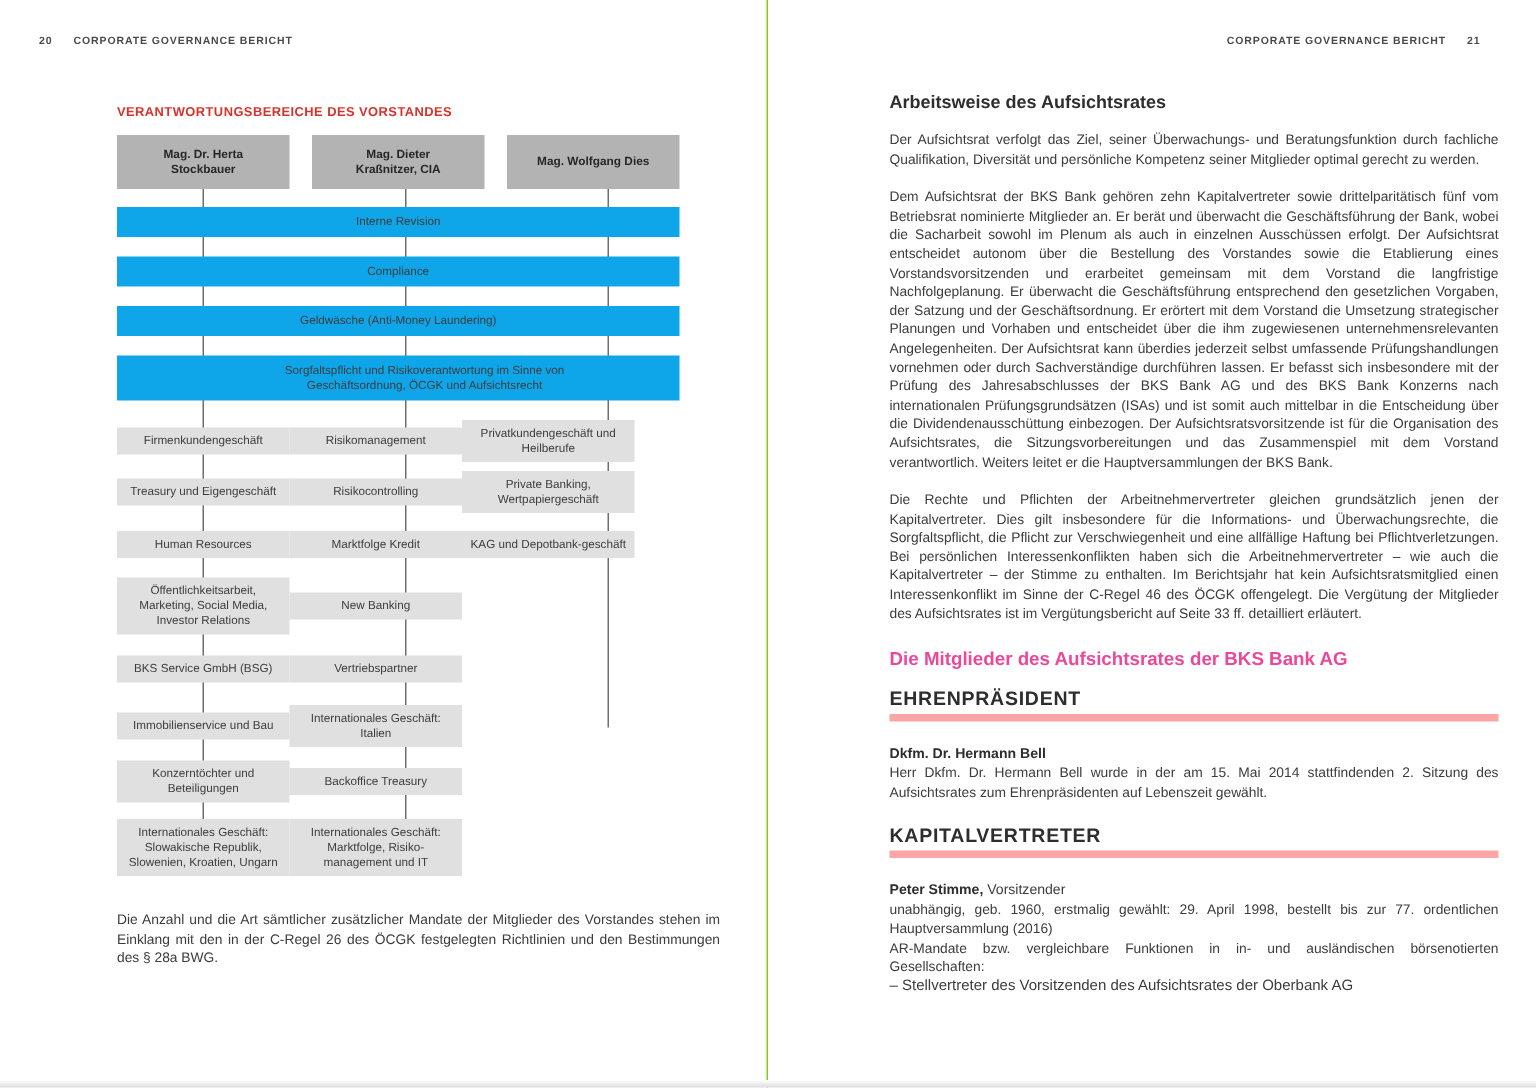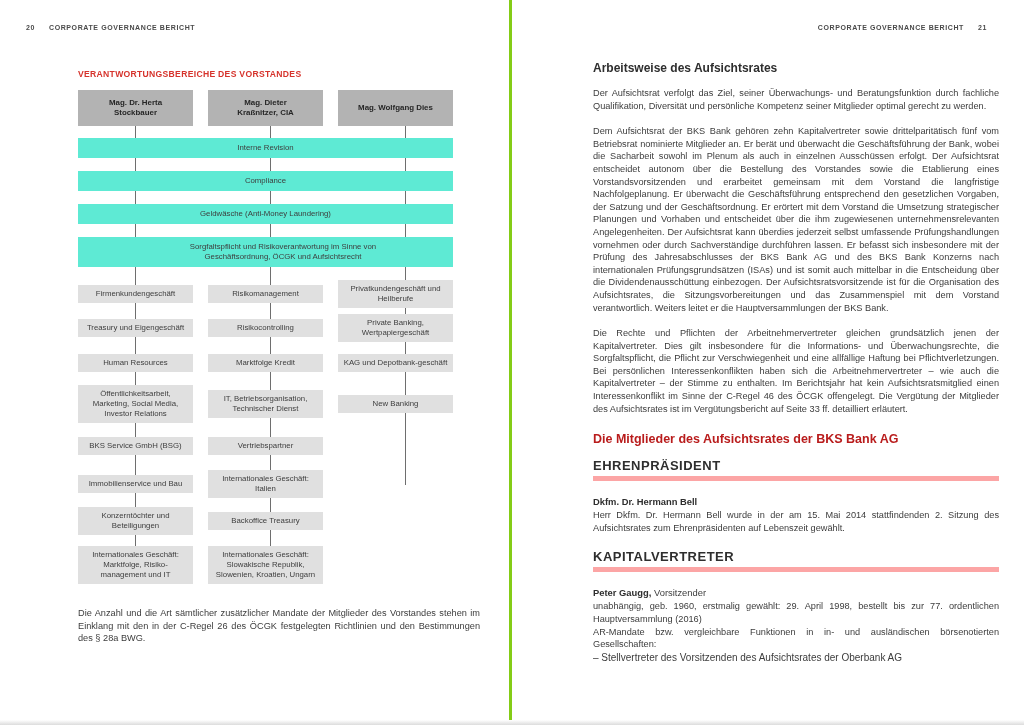--- a/index.html
+++ b/index.html
@@ -1,21 +1,21 @@
 <!DOCTYPE html>
 <html><head>
 <meta charset="utf-8">
 <style>
   * { margin:0; padding:0; box-sizing:border-box; }
   html,body { width:1024px; height:725px; background:#ffffff; }
   body { font-family:"Liberation Sans", sans-serif; color:#3a3a3a; position:relative; overflow:hidden; }
 
   .spread { display:flex; width:1024px; height:725px; position:relative; }
   .page { width:512px; height:725px; position:relative; }
-  .page-left  { border-right:3px solid #84cc16; padding:24px 22px 0 26px; }
+  .page-left  { border-right:1px solid #84cc16; padding:24px 22px 0 26px; }
   .page-right { padding:24px 37px 0 81px; }
 
   .bottom-edge { position:absolute; left:0; bottom:0; width:1024px; height:5px;
                  background:linear-gradient(#ffffff, #dcdcdc); }
 
   
   .runhead { font-size:7px; font-weight:bold; letter-spacing:0.6px; color:#4a4a4a; }
   .runhead-left  { display:flex; gap:14px; align-items:baseline; }
   .runhead-right { display:flex; gap:14px; align-items:baseline; justify-content:flex-end; }
 
@@ -29,41 +29,41 @@
   .vline-2 { left:192px; height:434px; }
   .vline-3 { left:327px; height:359px; }
 
   .exec-row { display:flex; gap:15px; margin-bottom:12px; position:relative; }
   .exec-box { width:115px; height:36px; background:#b3b3b3; color:#262626;
               font-size:7.9px; font-weight:bold; line-height:1.3; text-align:center;
               display:flex; align-items:center; justify-content:center;
               position:relative; z-index:1; }
   .exec-box span { display:inline-block; max-width:82px; }
 
-  .wide-box { width:375px; height:20px; background:#5eead4; color:#3d3d3d;
+  .wide-box { width:375px; height:20px; background:#0ea5e9; color:#3d3d3d;
               font-size:7.8px; line-height:1.28; text-align:center;
               display:flex; align-items:center; justify-content:center;
               margin-bottom:13px; position:relative; z-index:1; }
   .wide-box.tall { height:30px; margin-bottom:10px;padding-left:35px; }
   .wide-box.tall span { display:inline-block; max-width:240px; }
 
-  .chart-row { display:flex; gap:15px; align-items:center; }
-  .row-a,.row-b { height:34px; } .row-c { height:36px;justify-content:center; } .row-d { height:46px; }
+  .chart-row { display:flex; align-items:center; }
+  .row-a,.row-b { height:34px; } .row-c { height:36px; } .row-d { height:46px; }
   .row-e,.row-f { height:38px; } .row-g { height:36px; } .row-h { height:52px; }
   .cell { width:115px; display:flex; align-items:center; justify-content:center; }
   .bx { width:115px; background:#e0e0e0; color:#3d3d3d; font-size:7.8px; line-height:1.28;
         text-align:center; padding:4px 4px; position:relative; z-index:1; }
 
   .footnote { margin-left:52px; margin-top:16px; width:402px;
               font-size:9.2px; line-height:1.36; text-align:justify; color:#3c3c3c; }
 
   
   .rp-content { margin-top:30px; width:406px; }
   .h1 { font-size:12px; font-weight:bold; color:#2e2e2e; margin-bottom:12px; }
-  .h2 { font-size:12.5px; font-weight:bold; color:#b91c1c; margin-top:17px; margin-bottom:12px; }
+  .h2 { font-size:12.5px; font-weight:bold; color:#ec4899; margin-top:17px; margin-bottom:12px; }
   .para { font-size:9.2px; line-height:1.37; text-align:justify; color:#3c3c3c; margin-bottom:13px; }
 
   .subhead { font-size:13px; font-weight:bold; letter-spacing:0.5px; color:#2e2e2e;
              border-bottom:5px solid #fca5a5; padding-bottom:3px; margin-bottom:15px; }
   .member-name { font-size:9.4px; font-weight:bold; color:#2e2e2e; margin-bottom:2px; }
   .member-name .role { font-weight:normal; color:#3c3c3c; }
   .member-text { font-size:9.2px; line-height:1.37; text-align:justify; color:#3c3c3c; }
   .member-block { margin-bottom:15px; }
   .mandate-line { font-size:10px; line-height:1.37; color:#3c3c3c; }
 </style>
@@ -136,23 +136,20 @@
             </div>
           <div class="cell">
               <div class="bx">KAG und Depotbank-geschäft</div>
             </div>
         </div>
         <div class="chart-row row-d">
           <div class="cell">
               <div class="bx">Öffentlichkeitsarbeit, Marketing, Social Media, Investor Relations</div>
             </div>
           <div class="cell">
-              <div class="bx">IT, Betriebsorganisation, Technischer Dienst</div>
-            </div>
-          <div class="cell">
               <div class="bx">New Banking</div>
             </div>
         </div>
         <div class="chart-row row-e">
           <div class="cell">
               <div class="bx">BKS Service GmbH (BSG)</div>
             </div>
           <div class="cell">
               <div class="bx">Vertriebspartner</div>
             </div>
@@ -169,24 +166,24 @@
           <div class="cell">
               <div class="bx">Konzerntöchter und Beteiligungen</div>
             </div>
           <div class="cell">
               <div class="bx">Backoffice Treasury</div>
             </div>
           <div class="cell"></div>
         </div>
         <div class="chart-row row-h">
           <div class="cell">
+              <div class="bx">Internationales Geschäft: Slowakische Republik, Slowenien, Kroatien, Ungarn</div>
+            </div>
+          <div class="cell">
               <div class="bx">Internationales Geschäft: Marktfolge, Risiko-management und IT</div>
-            </div>
-          <div class="cell">
-              <div class="bx">Internationales Geschäft: Slowakische Republik, Slowenien, Kroatien, Ungarn</div>
             </div>
           <div class="cell"></div>
         </div>
       </div>
     </div>
 
     <div class="footnote">Die Anzahl und die Art sämtlicher zusätzlicher Mandate der Mitglieder des Vorstandes stehen im Einklang mit den in der C-Regel 26 des ÖCGK festgelegten Richtlinien und den Bestimmungen des § 28a BWG.</div>
   </div>
 
   <div class="page page-right">
@@ -205,21 +202,21 @@
       <div class="h2">Die Mitglieder des Aufsichtsrates der BKS Bank AG</div>
 
       <div class="member-block">
         <div class="subhead">EHRENPRÄSIDENT</div>
         <div class="member-name">Dkfm. Dr. Hermann Bell</div>
         <div class="member-text">Herr Dkfm. Dr. Hermann Bell wurde in der am 15. Mai 2014 stattfindenden 2. Sitzung des Aufsichtsrates zum Ehrenpräsidenten auf Lebenszeit gewählt.</div>
       </div>
 
       <div class="member-block">
         <div class="subhead">KAPITALVERTRETER</div>
-        <div class="member-name"><span>Peter Gaugg,</span><span class="role"> Vorsitzender</span></div>
+        <div class="member-name"><span>Peter Stimme,</span><span class="role"> Vorsitzender</span></div>
         <div class="member-text">unabhängig, geb. 1960, erstmalig gewählt: 29. April 1998, bestellt bis zur 77. ordentlichen Hauptversammlung (2016)</div>
         <div class="member-text">AR-Mandate bzw. vergleichbare Funktionen in in- und ausländischen börsenotierten Gesellschaften:</div>
         <div class="mandate-line">– Stellvertreter des Vorsitzenden des Aufsichtsrates der Oberbank AG</div>
       </div>
     </div>
   </div>
 
 </div>
 
 <div class="bottom-edge"></div>

